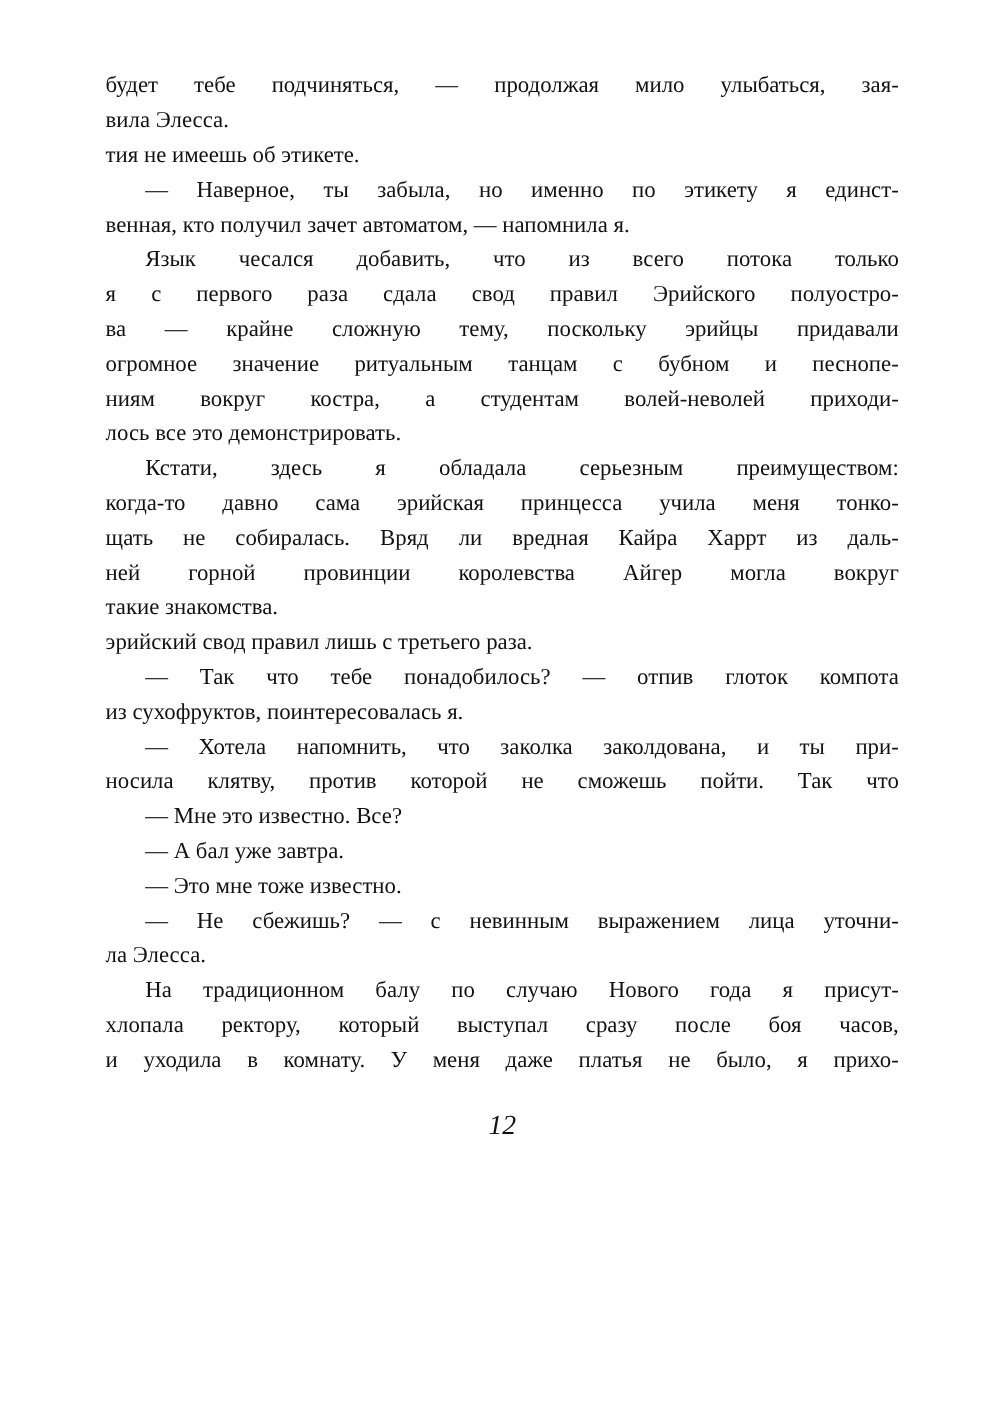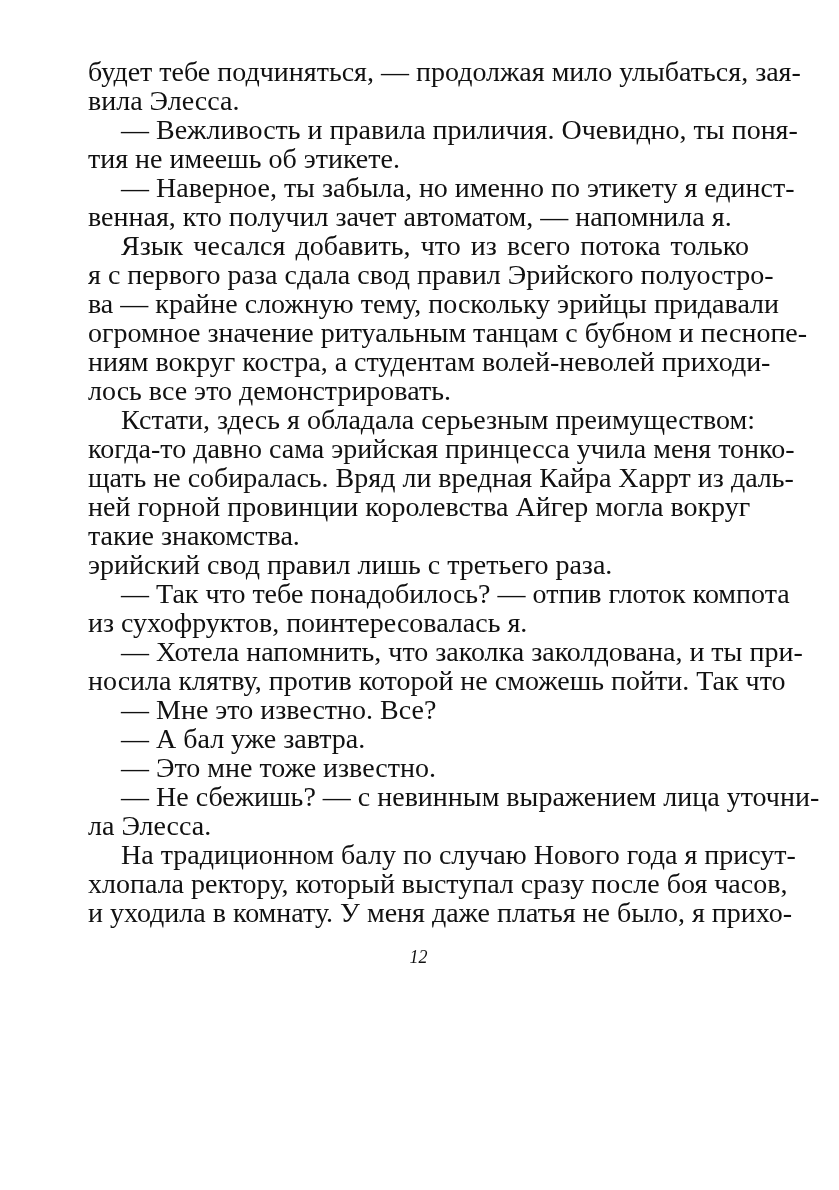--- a/index.html
+++ b/index.html
@@ -21,56 +21,55 @@
     padding: 57px 90px 0 88px;
   }
   .text-block {
     width: 661px;
   }
   .paragraph {
     margin: 0;
     padding: 0;
   }
   .line {
-    font-size: 28px;
+    font-size: 19px;
     line-height: 29px;
     height: 29px;
     white-space: nowrap;
     text-align: justify;
     text-align-last: justify;
     overflow: visible;
   }
   .line.last {
     text-align: left;
     text-align-last: left;
     font-family: Liberation Serif, serif;
   }
   .line.indent {
     text-indent: 33px;
   }
   .page-number {
-    margin-top: 16px;
+    margin-top: 25px;
     width: 661px;
     text-align: center;
     font-style: italic;
-    font-size: 18px;
+    font-size: 23px;
     line-height: 29px;
   }
 </style>
 </head>
 <body>
 
 <div class="book-page">
   <div class="text-block">
       <div class="paragraph">
         <div class="line">будет тебе подчиняться, — продолжая мило улыбаться, зая-</div>
         <div class="line last">вила Элесса.</div>
       </div>
       <div class="paragraph">
-        <div class="line indent">— Вежливость и правила приличия. Очевидно, ты поня-</div>
         <div class="line last">тия не имеешь об этикете.</div>
       </div>
       <div class="paragraph">
         <div class="line indent">— Наверное, ты забыла, но именно по этикету я единст-</div>
         <div class="line last">венная, кто получил зачет автоматом, — напомнила я.</div>
       </div>
       <div class="paragraph">
         <div class="line indent">Язык чесался добавить, что из всего потока только</div>
         <div class="line">я с первого раза сдала свод правил Эрийского полуостро-</div>
         <div class="line">ва — крайне сложную тему, поскольку эрийцы придавали</div>

